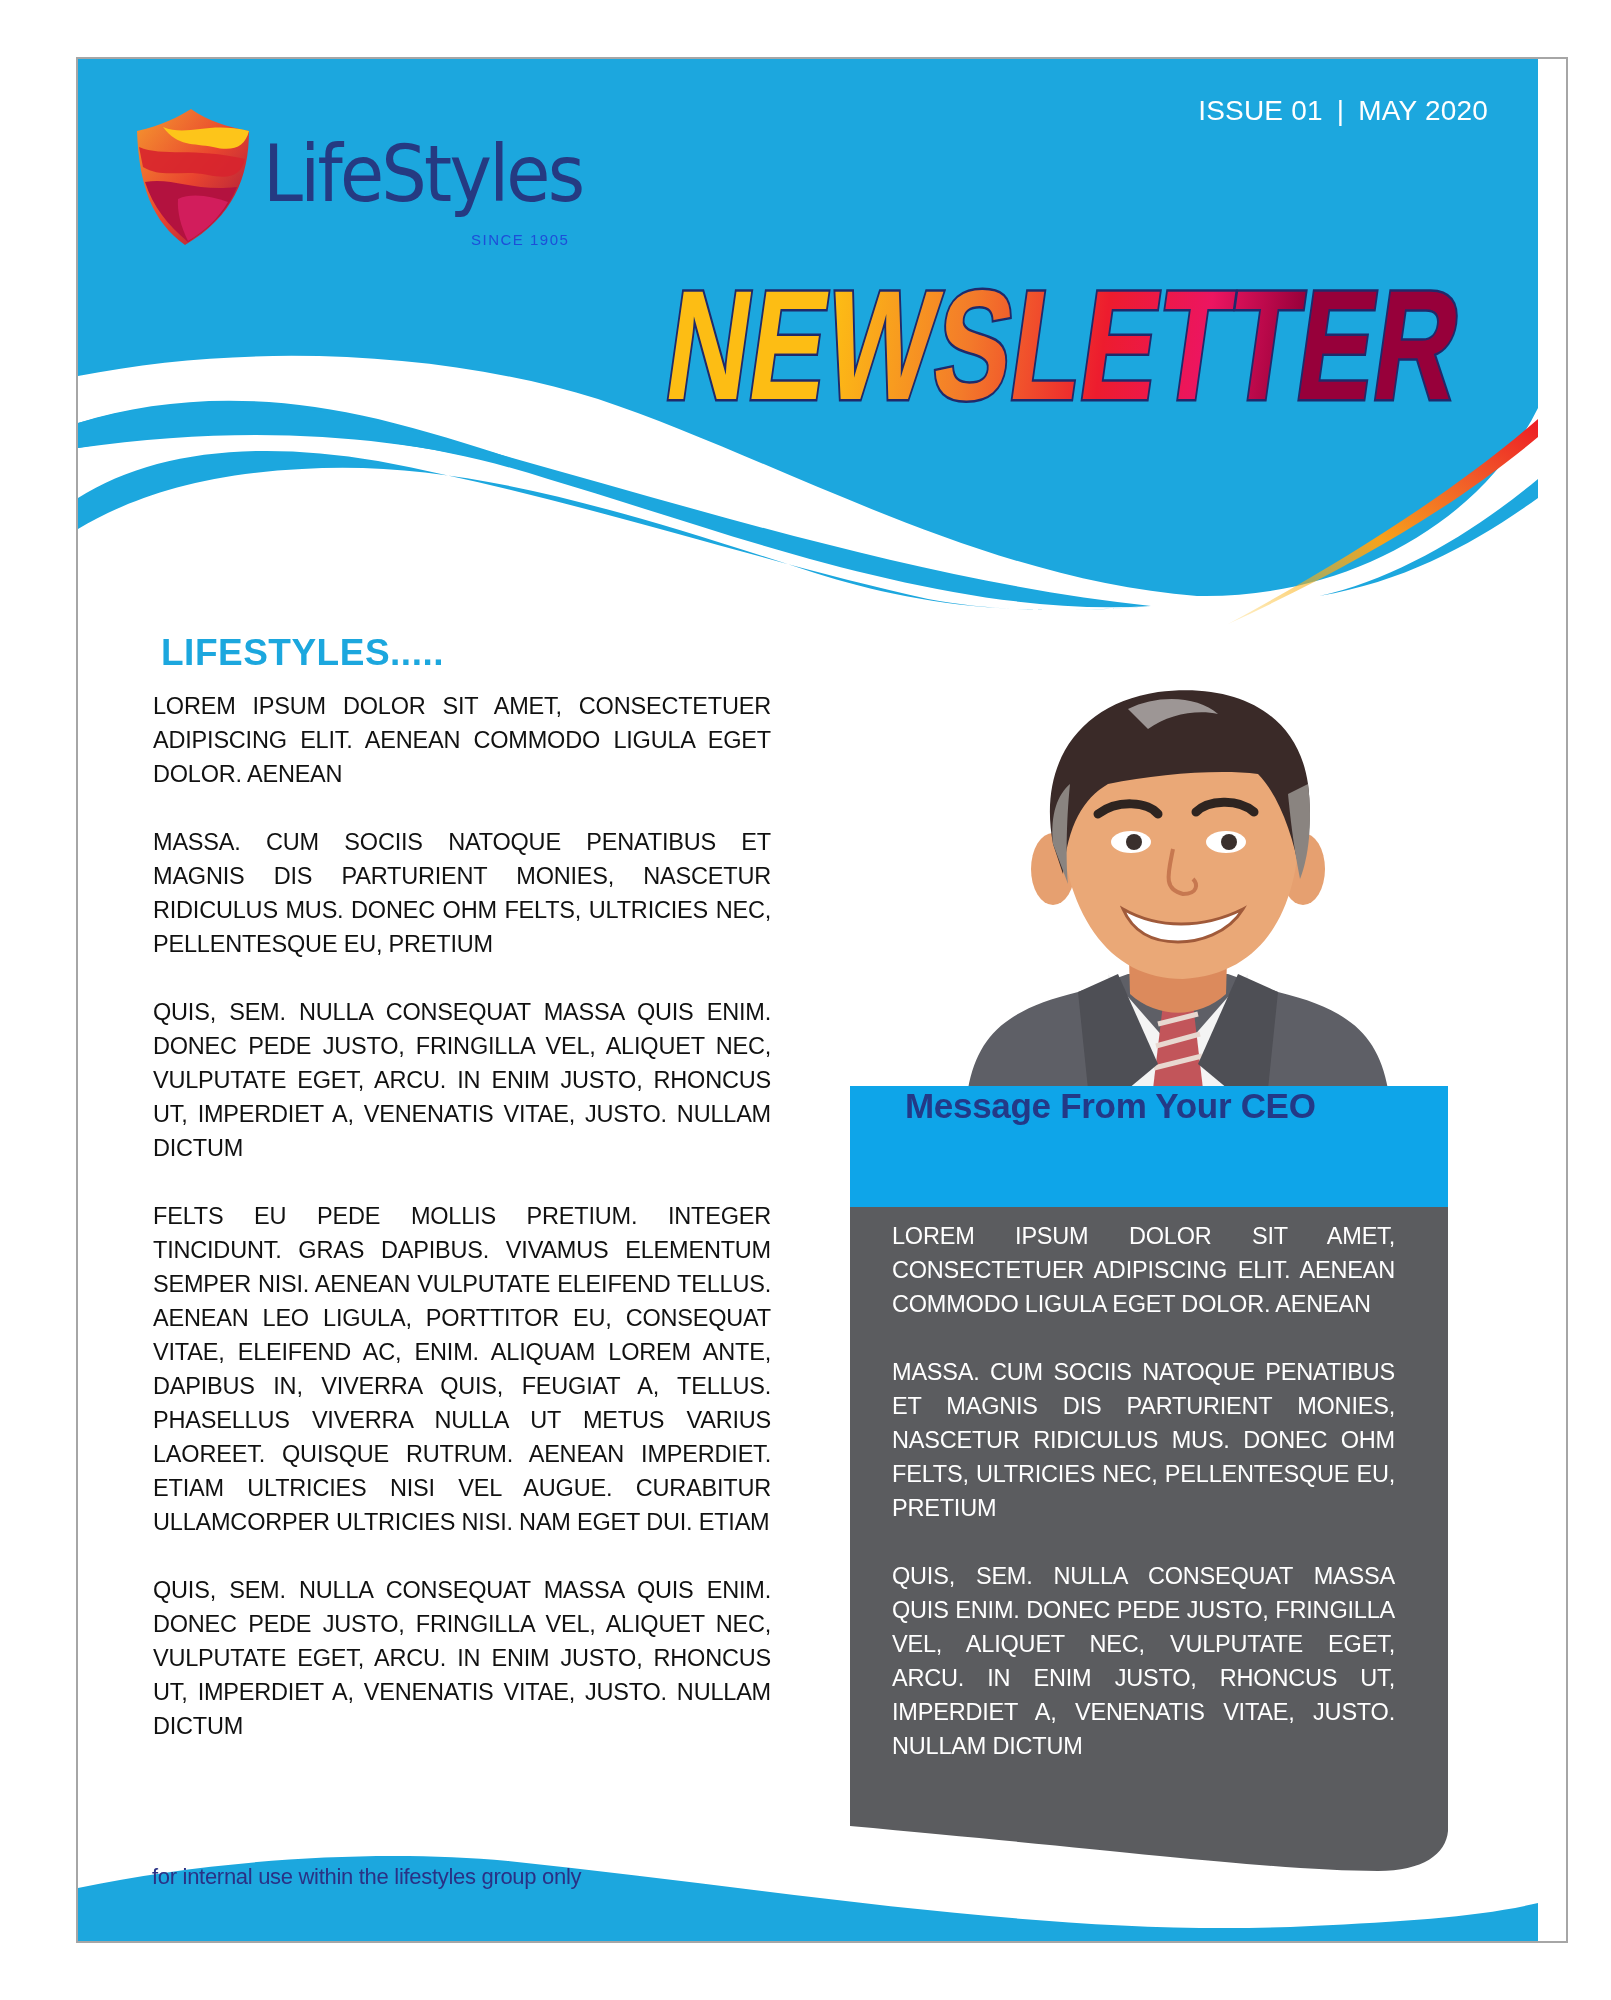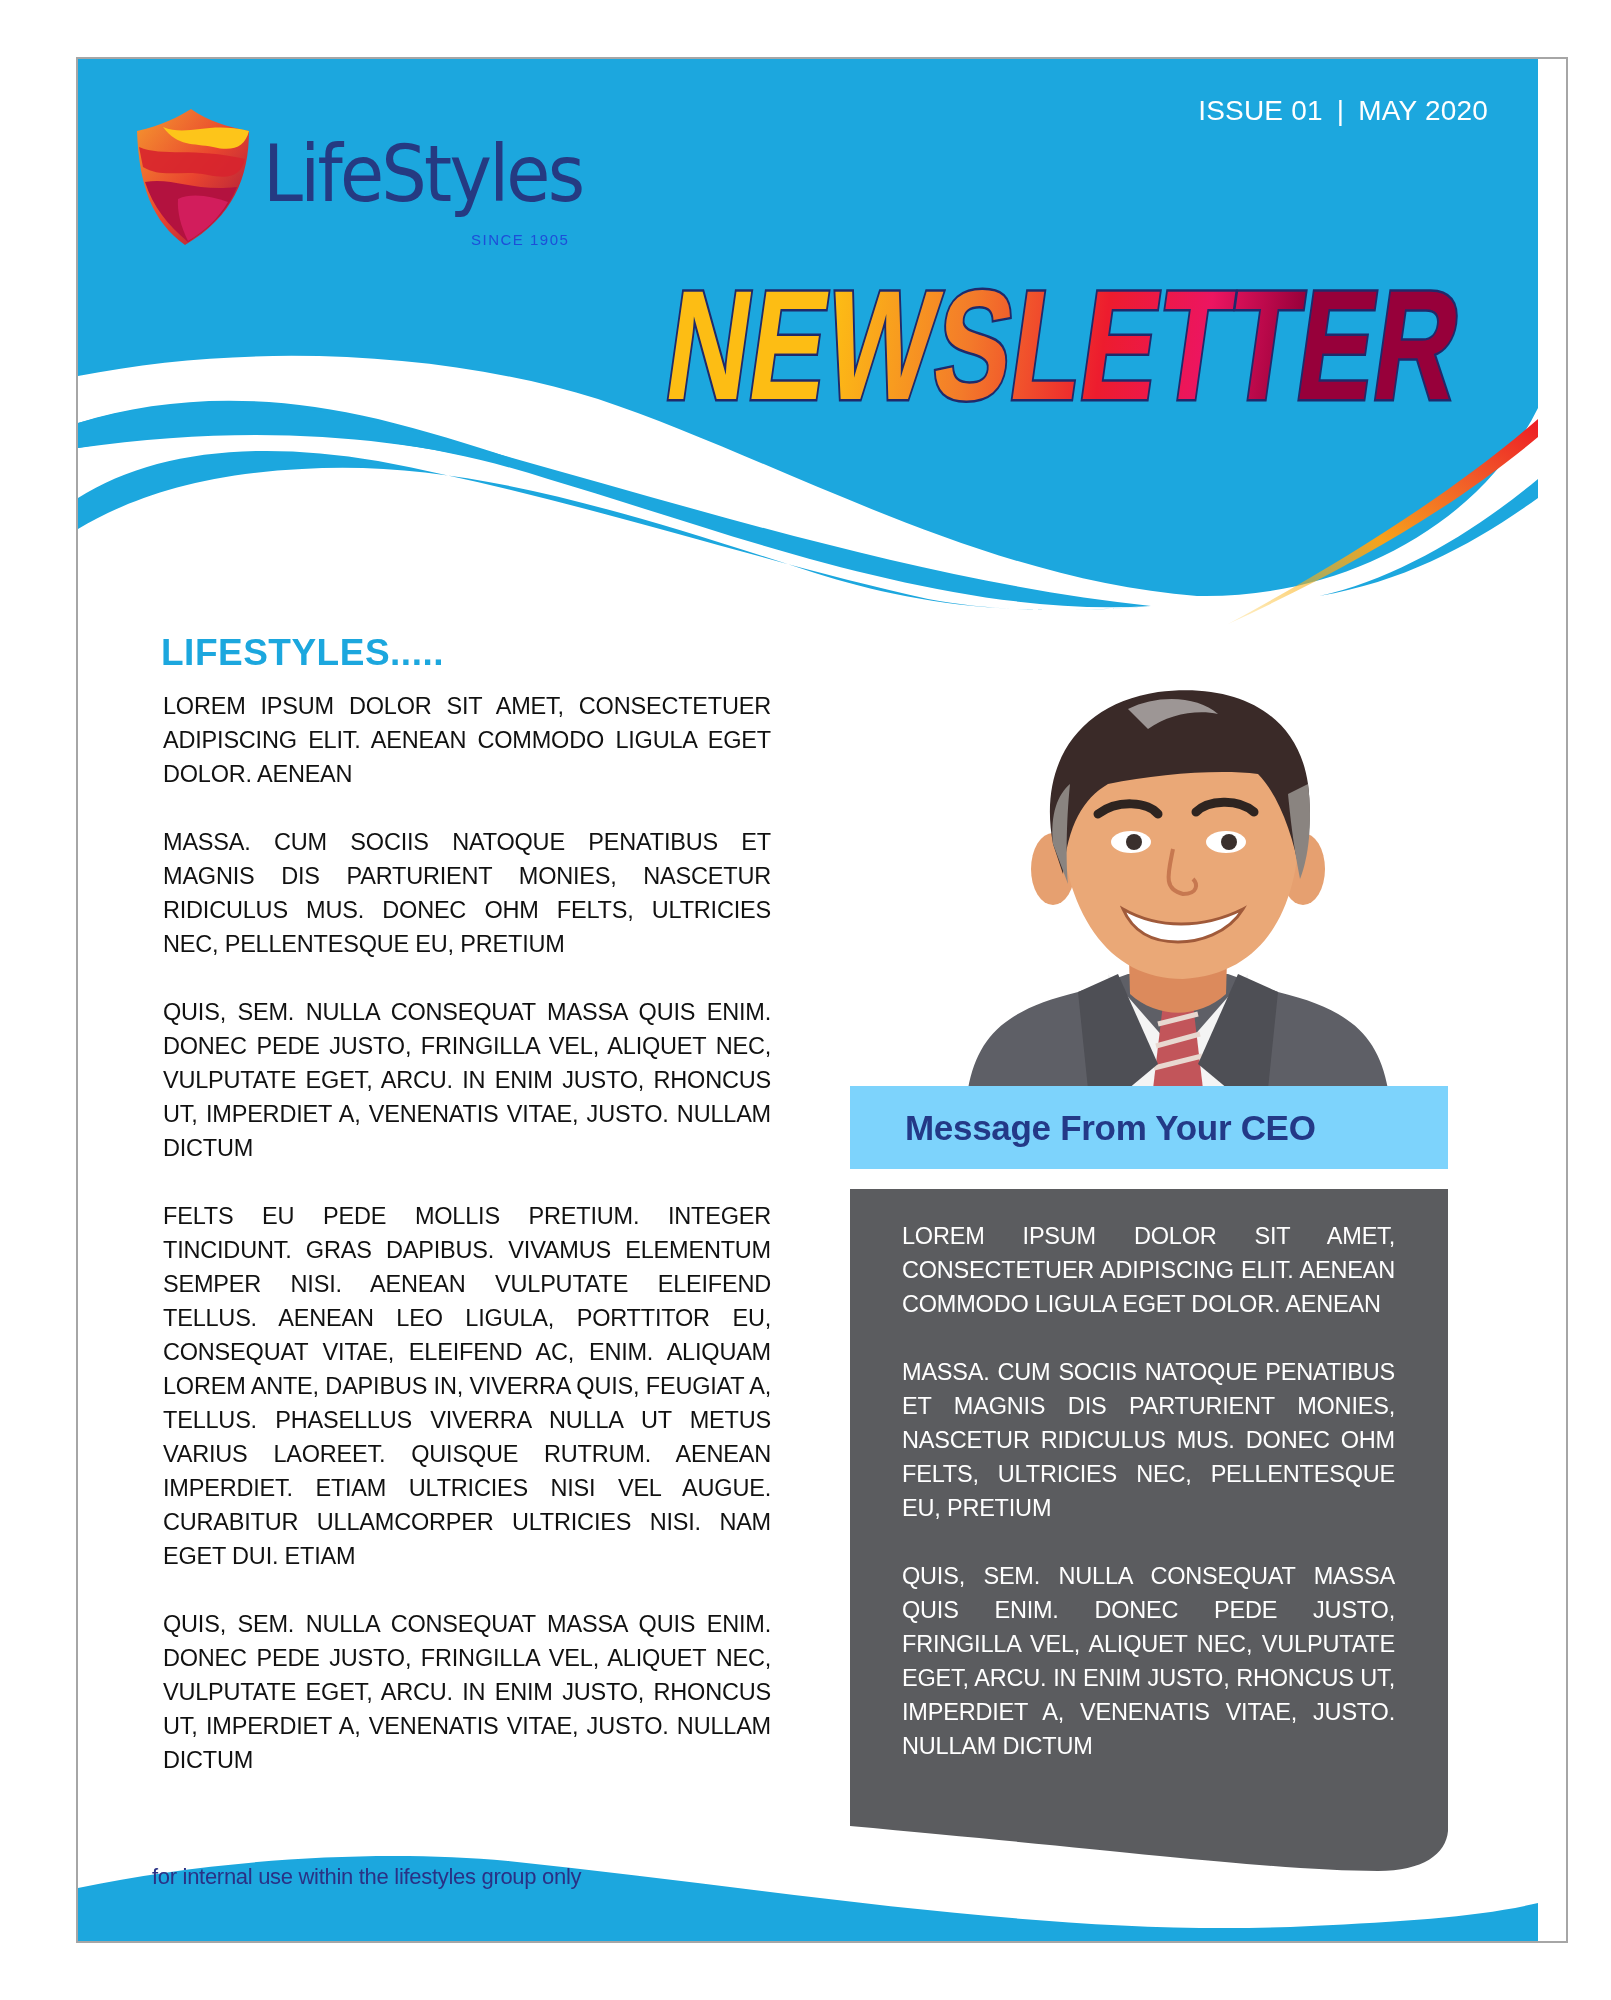--- a/index.html
+++ b/index.html
@@ -30,29 +30,29 @@
   .title-svg { position: absolute; left: 575px; top: 212px; width: 820px; height: 140px; }
 
   .left-col {
     position: absolute; left: 73px; top: 572px; width: 620px;
   }
   .left-heading {
     font-size: 37px; font-weight: bold; color: #1ca7de; margin: 0 0 14px 10px; line-height: 44px;
     letter-spacing: 0.5px;
   }
   .body-para {
-    font-size: 23.5px; line-height: 34px; color: #111111; text-align: justify; margin: 0 0 34px 12px;
+    font-size: 23.5px; line-height: 34px; color: #111111; text-align: justify; margin: 0 0 34px 2px;
     text-transform: uppercase; letter-spacing: -0.2px;
   }
   .body-para:last-child { margin-bottom: 0; }
 
   .ceo-figure { position: absolute; left: 880px; top: 615px; width: 440px; height: 415px; }
   .ceo-header {
-    position: absolute; left: 772px; top: 1027px; width: 598px; height: 83px;
-    background: #7dd3fc; display: flex; align-items: center;
+    position: absolute; left: 772px; top: 1027px; width: 598px; height: 121px;
+    background: #0ea5e9; display: flex; align-items: flex-start;
   }
   .ceo-title {
     margin-left: 55px; font-size: 35px; font-weight: bold; color: #233987; letter-spacing: -0.3px;
   }
   .ceo-body {
     position: absolute; left: 812px; top: 1160px; width: 505px;
   }
   .ceo-body .body-para { color: #ffffff; }
   .footer-text {
     position: absolute; left: 74px; top: 1805px; font-size: 22px; color: #2a3185;

